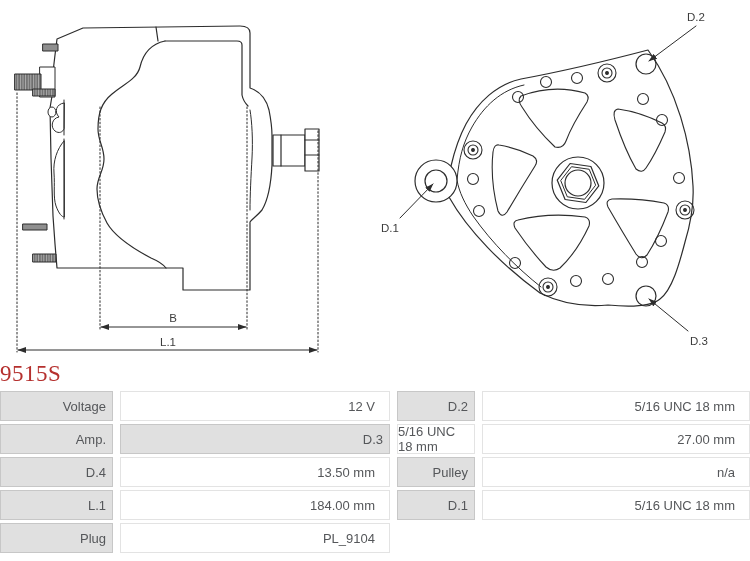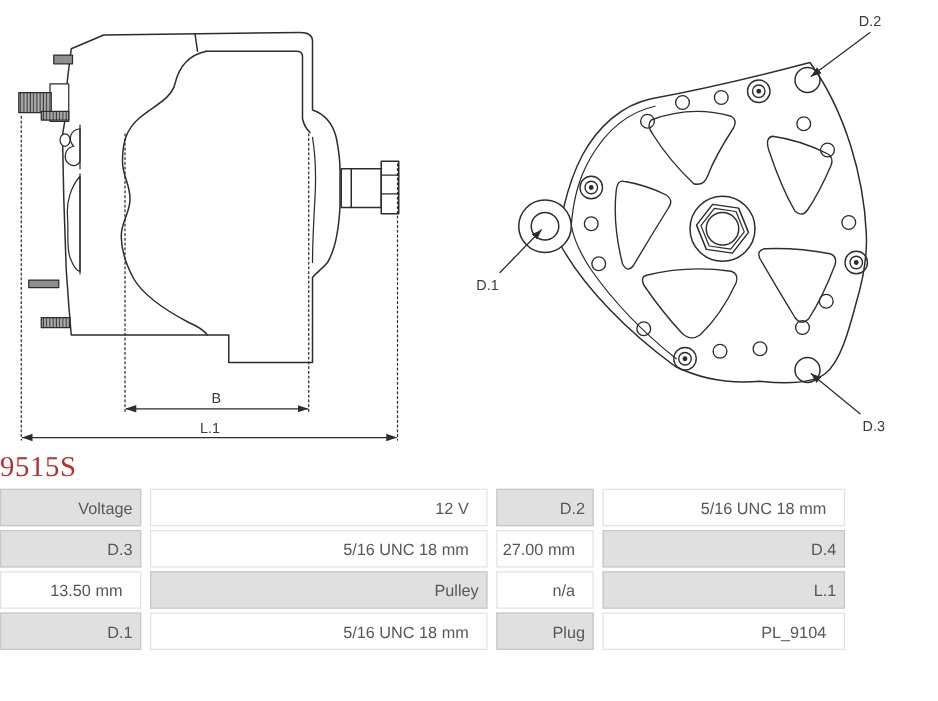--- a/index.html
+++ b/index.html
@@ -6,21 +6,21 @@
   .stage{
     position:relative;width:750px;height:561px;background:#fff;overflow:hidden;
     font-family:"Liberation Sans",sans-serif;
   }
   .drawings{position:absolute;left:0;top:0;width:750px;height:362px;}
   .part-title{
     position:absolute;left:0;top:360px;height:28px;line-height:28px;
     font-size:23px;font-weight:400;color:#b5302e;letter-spacing:0.5px;font-family:Liberation Serif, serif;
   }
   .spec-grid{
-    position:absolute;left:0;top:391px;width:676px;
+    position:absolute;left:0;top:391px;width:750px;
     display:grid;grid-template-columns:113px 270px 78px 1fr;
     column-gap:7px;row-gap:3px;grid-auto-rows:30px;
   }
   .cell{
     display:flex;align-items:center;justify-content:flex-end;
     font-size:13px;color:#55575a;box-sizing:border-box;
   }
   .cell.lab{background:#e0e0e0;border:1px solid #c7c7c7;padding-right:6px;}
   .cell.val{background:#ffffff;border:1px solid #e3e3e3;padding-right:14px;}
   svg text{font-family:"Liberation Sans",sans-serif;font-size:11.5px;fill:#3c3c3c;}
@@ -184,30 +184,32 @@
 
   <div class="part-title">9515S</div>
 
   <div class="spec-grid">
 
     <div class="cell lab">Voltage</div>
     <div class="cell val">12 V</div>
     <div class="cell lab">D.2</div>
     <div class="cell val">5/16 UNC 18 mm</div>
 
+    <div class="cell lab">Amp.</div>
     <div class="cell lab">D.3</div>
     <div class="cell val">5/16 UNC 18 mm</div>
 
     <div class="cell val">27.00 mm</div>
     <div class="cell lab">D.4</div>
     <div class="cell val">13.50 mm</div>
 
     <div class="cell lab">Pulley</div>
     <div class="cell val">n/a</div>
     <div class="cell lab">L.1</div>
+    <div class="cell val">184.00 mm</div>
 
     <div class="cell lab">D.1</div>
     <div class="cell val">5/16 UNC 18 mm</div>
     <div class="cell lab">Plug</div>
     <div class="cell val">PL_9104</div>
   </div>
 
 </div>
 
 </body></html>

